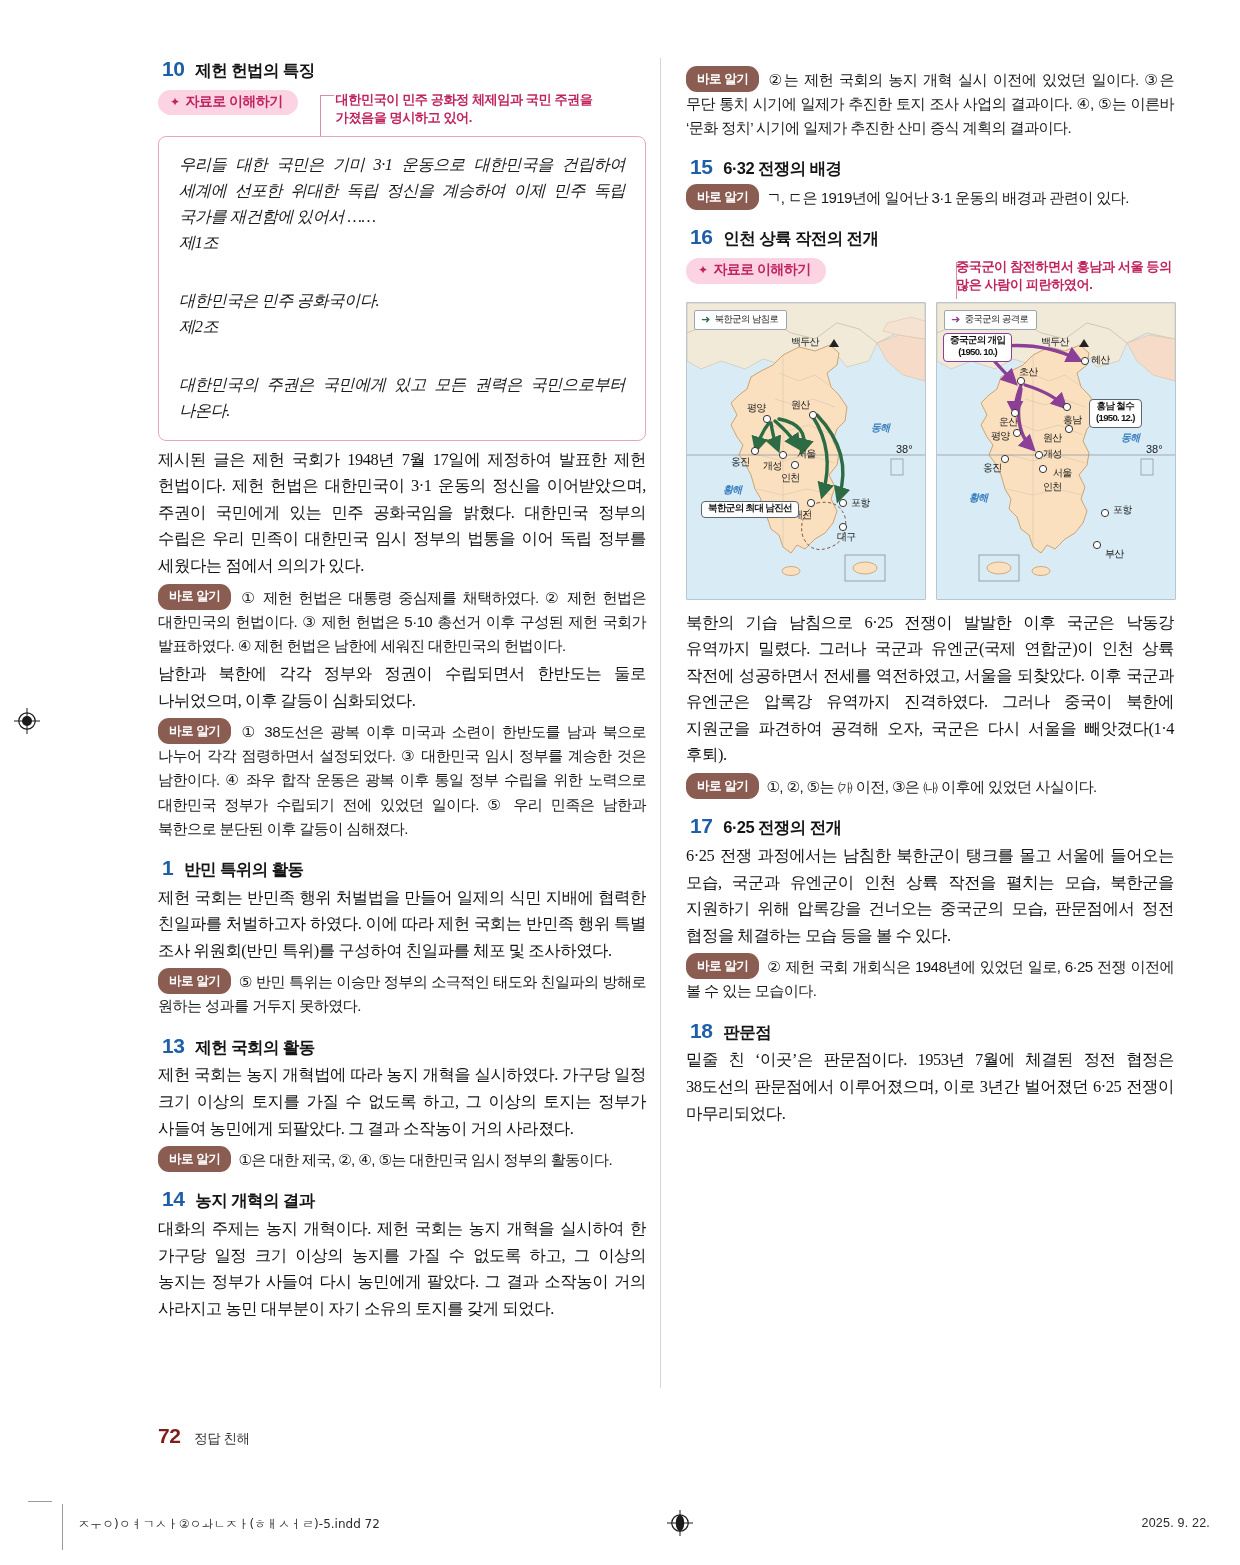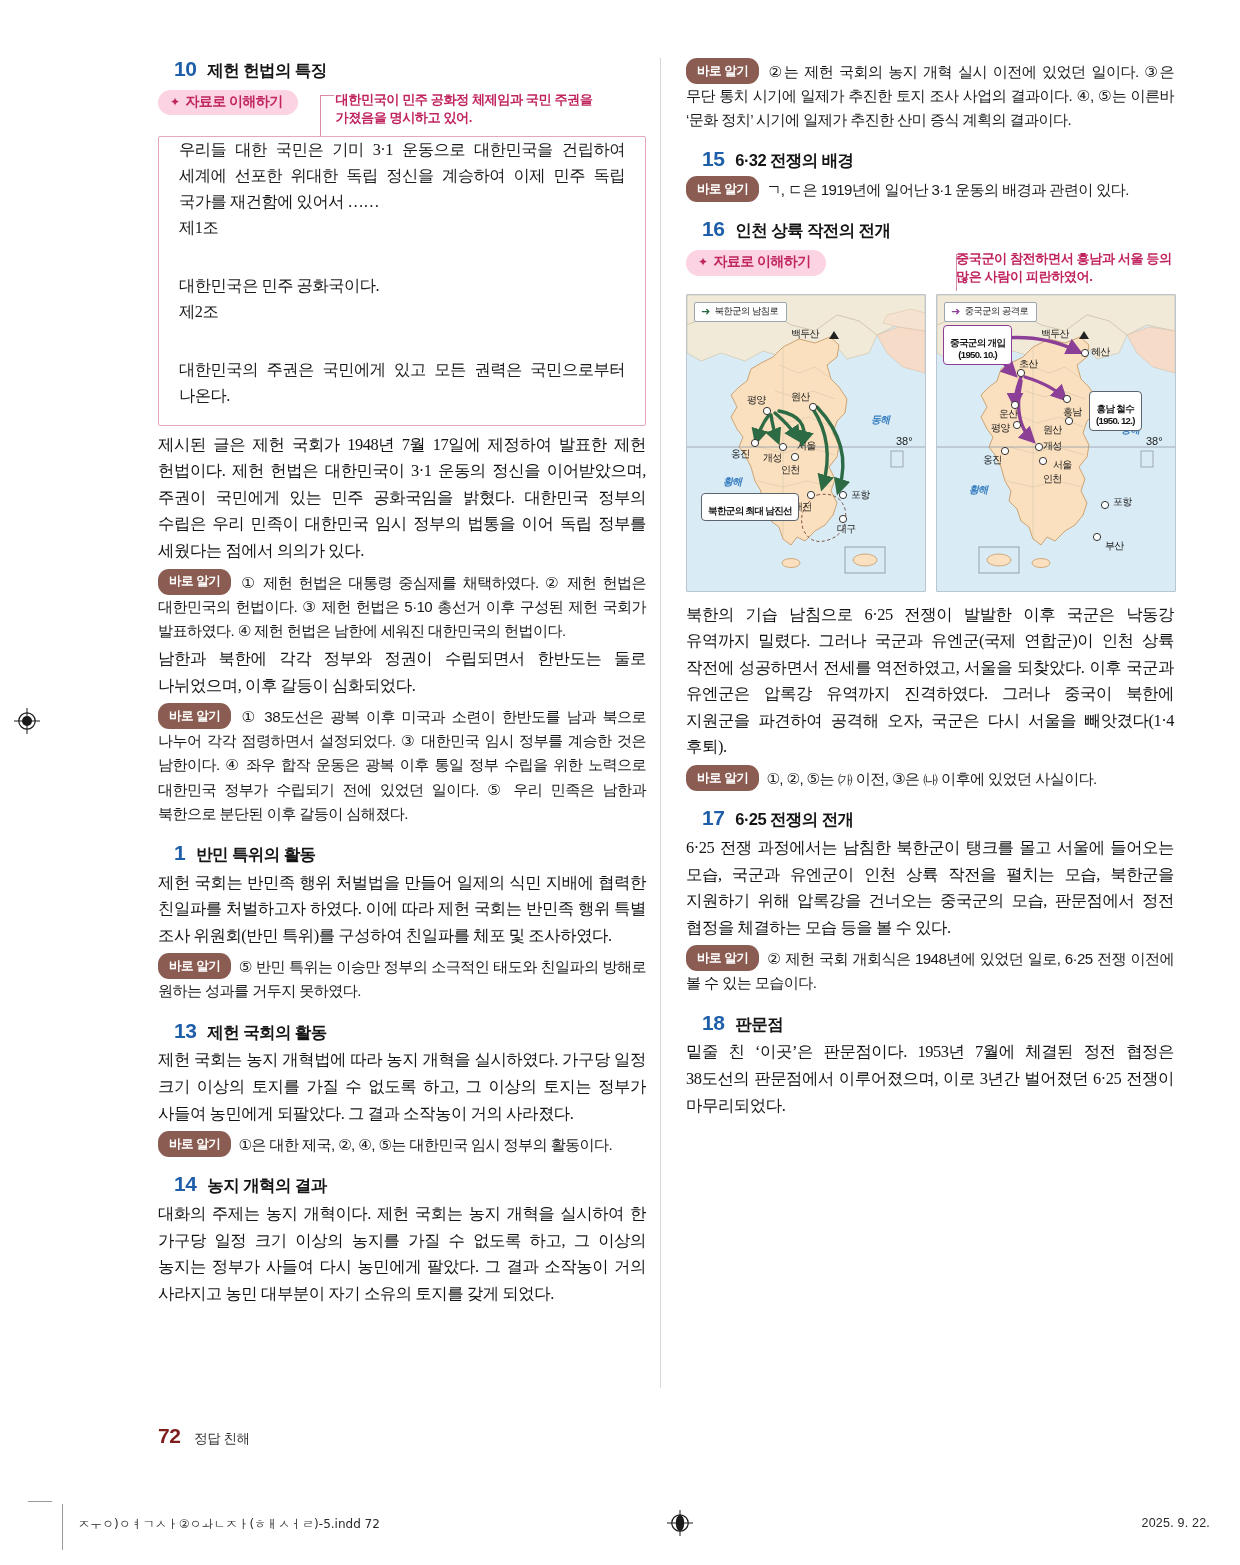--- a/index.html
+++ b/index.html
@@ -16,21 +16,21 @@
   .reg-mark svg{display:block;}
 
   
   .col{position:absolute;top:58px;width:488px;}
   .col-left{left:158px;}
   .col-right{left:686px;}
   .col-divider{position:absolute;left:660px;top:58px;width:1px;height:1330px;background:#d6d6d6;}
 
   
   .sec{margin-bottom:2px;}
-  .sec-head{display:flex;align-items:baseline;gap:11px;margin:16px 0 5px 16px;}
+  .sec-head{display:flex;align-items:baseline;gap:11px;margin:16px 0 5px 4px;}
   .sec-num{font-size:21px;font-weight:bold;color:#1f5fa9;letter-spacing:-0.5px;line-height:1;}
   .sec-title{font-size:16.5px;font-weight:bold;color:#141414;letter-spacing:-0.6px;line-height:1.2;}
   .sec:first-child .sec-head{margin-top:0;}
 
   
   p.body{
     font-family:"Liberation Serif","DejaVu Serif",serif;
     font-size:16.4px;line-height:1.62;margin:0 0 3px 0;
     text-align:justify;text-justify:inter-character;
     letter-spacing:-0.45px;color:#141414;
@@ -65,22 +65,22 @@
     position:relative;font-size:13.2px;font-weight:bold;
     color:#c0245f;letter-spacing:-0.5px;line-height:1.38;
     word-break:keep-all;
   }
   .callout-lead{
     position:absolute;border-left:1.3px solid #d98ca8;border-top:1.3px solid #d98ca8;
   }
 
   
   .quote-box{
-    border:1.6px solid #e6a7bd;border-radius:2px;
-    padding:0 20px 16px 20px;margin:9px 0 6px 0;background:#ffffff;
+    border:1.6px solid #e6a7bd;border-radius:8px;
+    padding:15px 20px 16px 20px;margin:9px 0 6px 0;background:#ffffff;font-style:italic;
   }
   .quote-box p{
     font-family:"Liberation Serif","DejaVu Serif",serif;
     font-size:16.3px;line-height:1.58;margin:0;
     letter-spacing:-0.5px;text-align:justify;word-break:keep-all;
   }
   .q-art{display:flex;gap:0;flex-direction:column;}
   .q-art .lbl{flex:0 0 58px;}
   .q-art .txt{flex:1;}
 
@@ -96,21 +96,21 @@
     position:absolute;left:7px;top:7px;background:#fff;border:1.1px solid #9aa7b3;
     padding:2.5px 8px 3px 6px;font-size:9.3px;letter-spacing:-0.5px;
     display:flex;align-items:center;gap:5px;white-space:nowrap;color:#222;
     border-radius:2px;z-index:5;
   }
   .legend .arr{font-size:11px;line-height:1;font-weight:bold;}
   .mlabel{position:absolute;font-size:10px;letter-spacing:-0.7px;color:#1a1a1a;white-space:nowrap;z-index:4;}
   .mlabel.sea{color:#3a7fc0;font-style:italic;font-weight:bold;}
   .mbox{
     position:absolute;background:#fff;border:1.2px solid #5a6570;border-radius:4px;
-    padding:11px 6px 3px 6px;font-size:9.6px;font-weight:bold;letter-spacing:-0.7px;
+    padding:0 6px 3px 6px;font-size:9.6px;font-weight:bold;letter-spacing:-0.7px;
     line-height:1.28;text-align:center;color:#151515;white-space:nowrap;z-index:6;
   }
   .mbox.purple{border-color:#8b3f96;}
   .lat{position:absolute;font-size:11px;color:#1a1a1a;z-index:4;}
 
   
   .pagefoot{position:absolute;left:158px;top:1424px;display:flex;align-items:baseline;gap:14px;}
   .pagenum{font-size:21px;font-weight:bold;color:#7f1d1d;letter-spacing:-0.5px;}
   .footlabel{font-size:13.5px;color:#333;letter-spacing:-0.5px;}
   .printfile{position:absolute;left:78px;top:1516px;font-size:12px;color:#2a2a2a;letter-spacing:0px;
@@ -205,21 +205,21 @@
       <div class="sec-head">
         <span class="sec-num">14</span>
         <span class="sec-title">농지 개혁의 결과</span>
       </div>
       <p class="body">대화의 주제는 농지 개혁이다. 제헌 국회는 농지 개혁을 실시하여 한 가구당 일정 크기 이상의 농지를 가질 수 없도록 하고, 그 이상의 농지는 정부가 사들여 다시 농민에게 팔았다. 그 결과 소작농이 거의 사라지고 농민 대부분이 자기 소유의 토지를 갖게 되었다.</p>
     </div>
   </div>
 
   <div class="col col-right">
 
-    <div class="note" style="margin-top:0;">
+    <div class="note" style="margin-top:8px;">
       <span class="badge-baro">바로 알기</span><span>②는 제헌 국회의 농지 개혁 실시 이전에 있었던 일이다. ③은 무단 통치 시기에 일제가 추진한 토지 조사 사업의 결과이다. ④, ⑤는 이른바 ‘문화 정치’ 시기에 일제가 추진한 산미 증식 계획의 결과이다.</span>
     </div>
 
     <div class="sec">
       <div class="sec-head">
         <span class="sec-num">15</span>
         <span class="sec-title">6·32 전쟁의 배경</span>
       </div>
       <div class="note">
         <span class="badge-baro">바로 알기</span><span>ㄱ, ㄷ은 1919년에 일어난 3·1 운동의 배경과 관련이 있다.</span>

